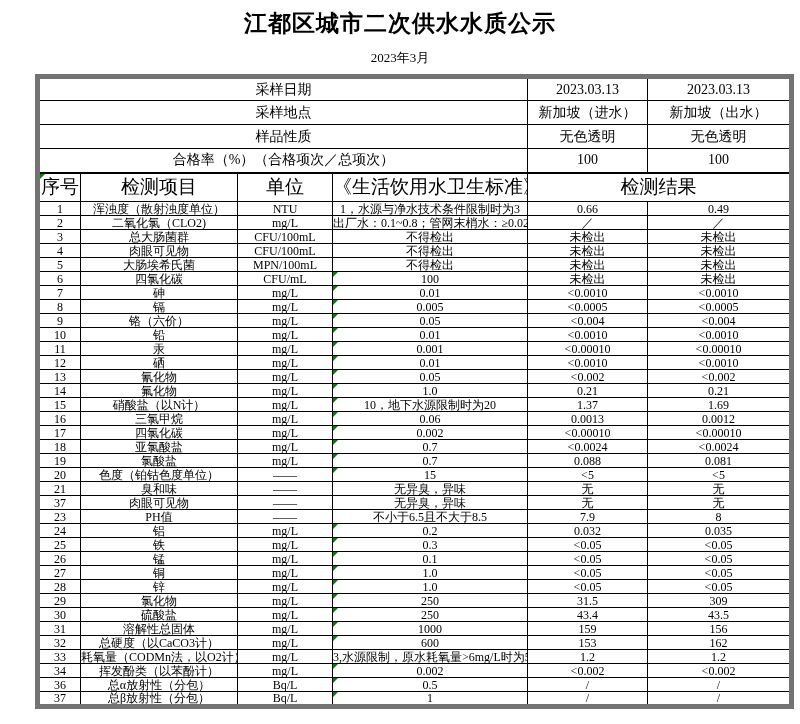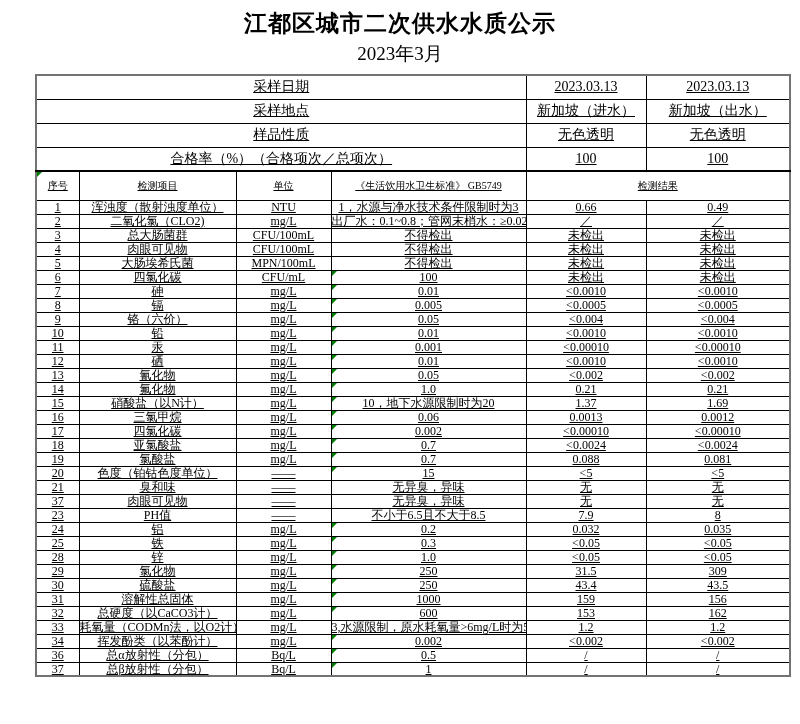--- a/index.html
+++ b/index.html
@@ -12,43 +12,42 @@
   .page{position:relative;width:800px;height:724px;overflow:hidden;}
   .title{
     text-align:center;
     font-size:23px;
     font-weight:bold;
     margin:8px 0 0 0;
     letter-spacing:1px;
   }
   .subtitle{
     text-align:center;
-    font-size:19px;
-    margin-top:2px;
+    font-size:13px;
+    margin-top:10px;
   }
   table.wq{
     border-collapse:collapse;
     table-layout:fixed;
     margin:7px 0 0 35px;
     width:754px;
-    border:2px solid #737373;
-    text-decoration:underline;
+    border:5px solid #737373;
   }
   table.wq td, table.wq th{
     border:1px solid #000;
     padding:0;
     text-align:center;
     vertical-align:middle;
     overflow:hidden;
     white-space:nowrap;
     position:relative;
     font-weight:normal;
   }
   tr.info-row{height:24px;font-size:14px;}
-  tr.colhead-row{height:29px;font-size:10px;margin-left:40px;}
+  tr.colhead-row{height:29px;font-size:19px;margin-left:40px;}
   tr.colhead-row th{border-top:2px solid #000;}
   tr.body-row{height:14px;font-size:12px;line-height:12px;}
   td.item-cell{text-align:left;padding-left:3px;}
   td.flag::before, th.flag::before{
     content:"";
     position:absolute;
     left:0;top:0;
     border-top:5px solid var(--flag-green,#008000);
     border-right:5px solid transparent;
   }
@@ -295,20 +294,36 @@
         </tr>
         <tr class="body-row">
           <td>25</td>
           <td class="item-cell">铁</td>
           <td>mg/L</td>
           <td class="flag">0.3</td>
           <td>&lt;0.05</td>
           <td>&lt;0.05</td>
         </tr>
         <tr class="body-row">
+          <td>26</td>
+          <td class="item-cell">锰</td>
+          <td>mg/L</td>
+          <td class="flag">0.1</td>
+          <td>&lt;0.05</td>
+          <td>&lt;0.05</td>
+        </tr>
+        <tr class="body-row">
+          <td>27</td>
+          <td class="item-cell">铜</td>
+          <td>mg/L</td>
+          <td class="flag">1.0</td>
+          <td>&lt;0.05</td>
+          <td>&lt;0.05</td>
+        </tr>
+        <tr class="body-row">
           <td>28</td>
           <td class="item-cell">锌</td>
           <td>mg/L</td>
           <td class="flag">1.0</td>
           <td>&lt;0.05</td>
           <td>&lt;0.05</td>
         </tr>
         <tr class="body-row">
           <td>29</td>
           <td class="item-cell">氯化物</td>

